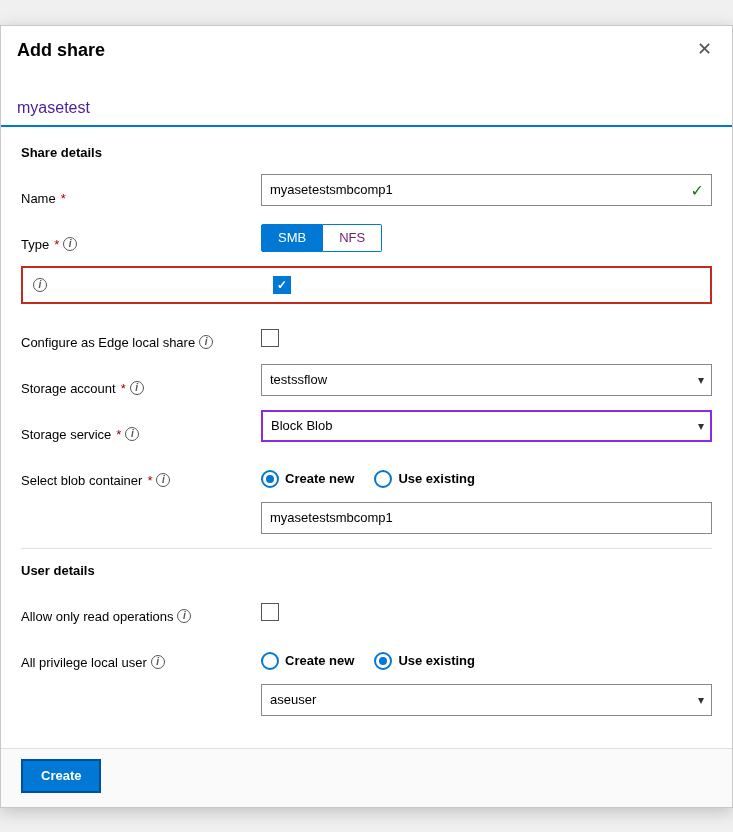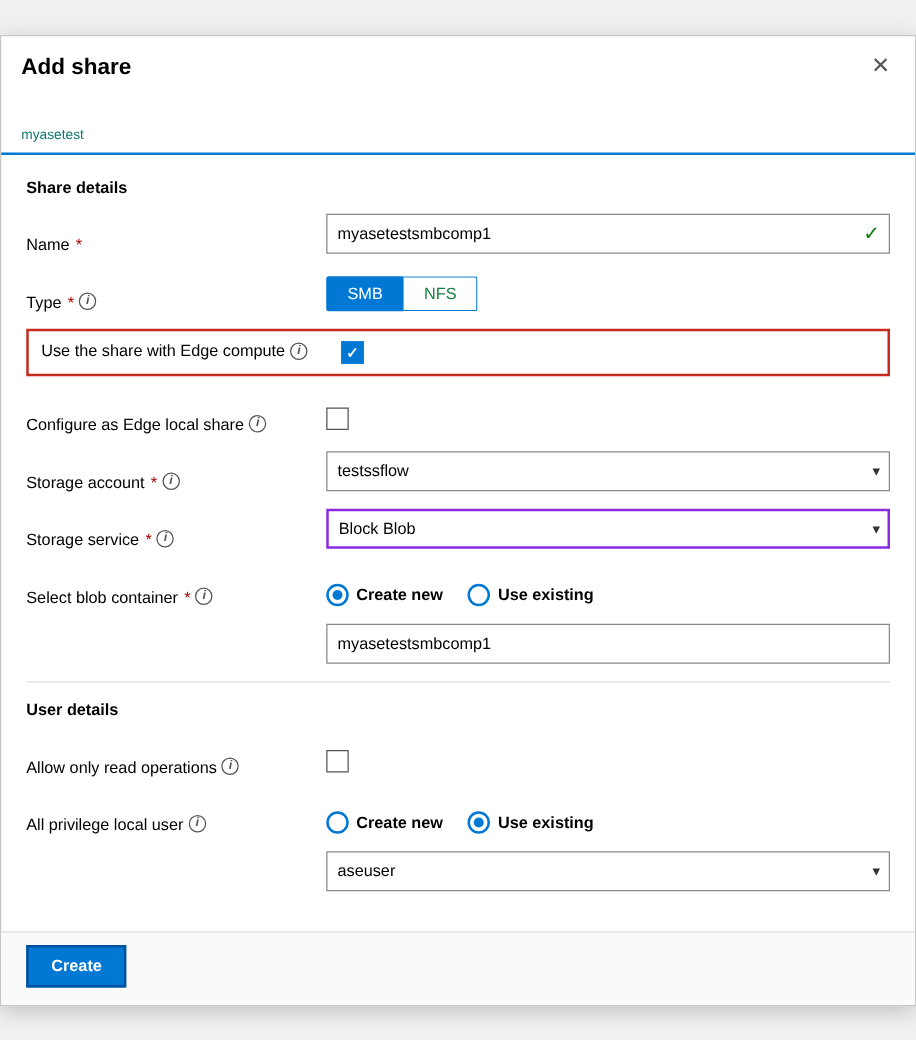--- a/index.html
+++ b/index.html
@@ -26,22 +26,22 @@
       border-bottom: 2px solid #0078d4;
     }
     .dialog-title-group { display: flex; flex-direction: column; gap: 36px; }
     .dialog-title {
       font-size: 18px;
       font-weight: 600;
       color: #000;
       margin-bottom: 2px;
     }
     .dialog-subtitle {
-      font-size: 11px;
-      color: #0f766e;
+      font-size: 16px;
+      color: #4c1d95;
       margin-bottom: 8px;
     }
     .close-btn {
       background: none;
       border: none;
       font-size: 18px;
       cursor: pointer;
       color: #555;
       padding: 0 4px;
       line-height: 1;
@@ -123,21 +123,21 @@
       align-items: center;
       gap: 0;
     }
     .toggle-btn {
       height: 28px;
       padding: 0 16px;
       border: 1px solid #0078d4;
       font-size: 13px;
       cursor: pointer;
       background: #fff;
-      color: #15803d;
+      color: #701a75;
     }
     .toggle-btn.active {
       background: #0078d4;
       color: #fff;
     }
     .toggle-btn:first-child { border-radius: 2px 0 0 2px; }
     .toggle-btn:last-child { border-radius: 0 2px 2px 0; border-left: none; }
     .custom-checkbox {
       width: 18px;
       height: 18px;
@@ -299,21 +299,20 @@
       <div class="form-control">
         <div class="toggle-group">
           <button class="toggle-btn active">SMB</button>
           <button class="toggle-btn">NFS</button>
         </div>
       </div>
     </div>
 
     <div class="highlight-row">
       <div class="form-label">
-        <span>Use the share with Edge compute</span>
         <span class="info-icon">i</span>
       </div>
       <div class="form-control">
         <div class="custom-checkbox checked"></div>
       </div>
     </div>
 
     <div class="form-row">
       <div class="form-label">
         <span>Configure as Edge local share</span>

